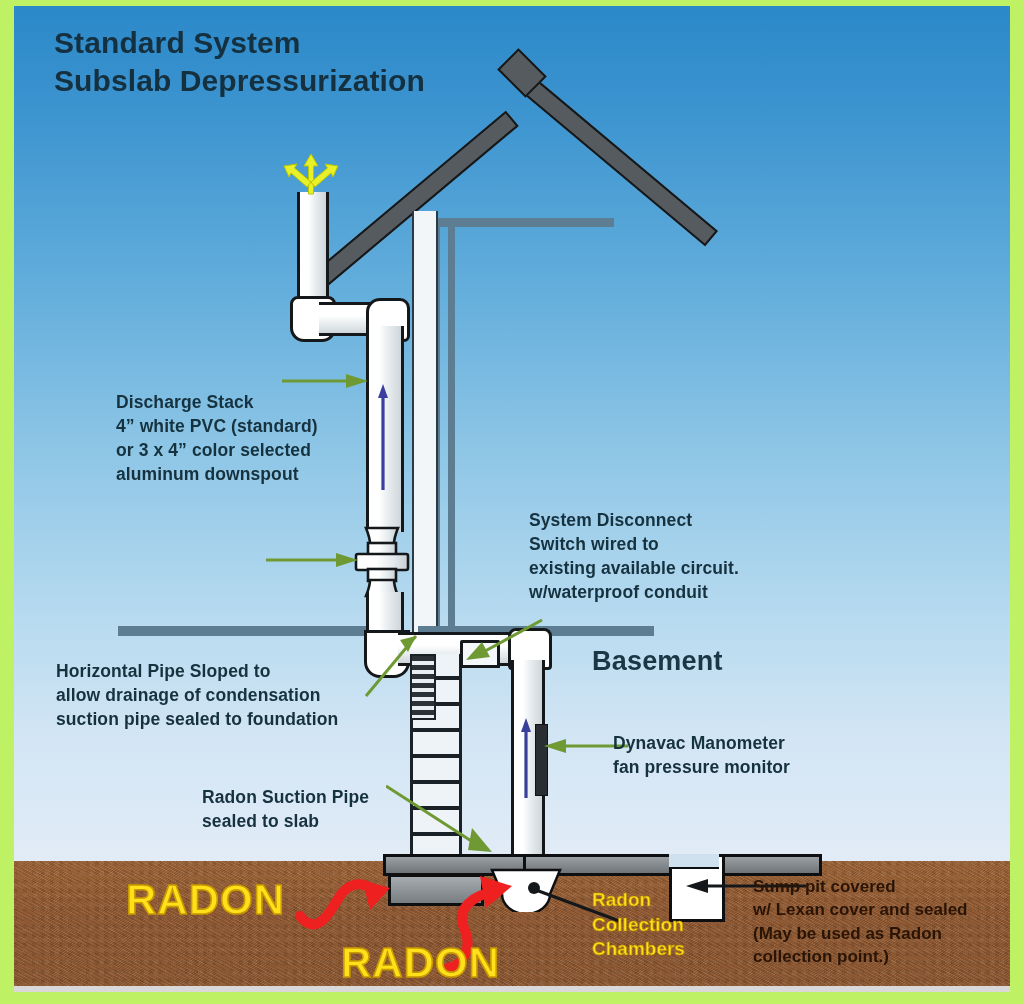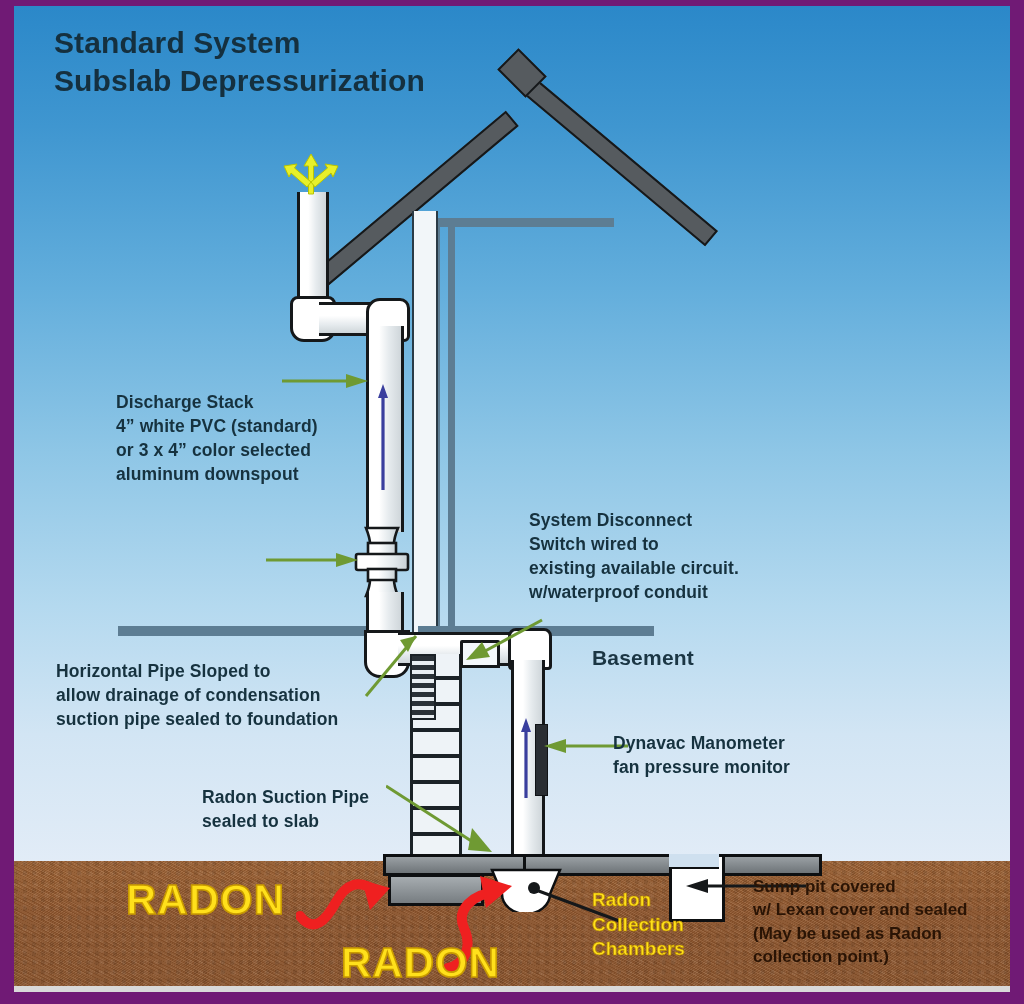--- a/index.html
+++ b/index.html
@@ -2,21 +2,21 @@
 <html><head>
 <meta charset="utf-8">
 <title>Standard System Subslab Depressurization</title>
 <style>
   html,body{margin:0;padding:0;background:#000;}
   body{font-family:"Liberation Sans",sans-serif;}
   #stage{
     position:relative;
     width:1024px;height:1004px;
     overflow:hidden;
-    background:#701a75;
+    background:#bef264;
   }
   #frame{
     position:absolute;left:14px;top:6px;
     width:996px;height:986px;
     overflow:hidden;
     background:#8fc0e4;
   }
   
   #sky{
     position:absolute;left:0;top:0;width:996px;height:857px;
@@ -44,21 +44,21 @@
     position:absolute;left:40px;top:18px;
     color:#15303f;font-size:30px;line-height:1.26;font-weight:600;
     letter-spacing:.1px;white-space:pre-line;
   }
   .lbl{
     position:absolute;color:#16323f;font-size:17.5px;line-height:1.38;
     font-weight:600;white-space:pre-line;letter-spacing:.1px;
   }
   #basement-label{
     position:absolute;left:578px;top:640px;
-    color:#1b3644;font-size:21px;font-weight:600;letter-spacing:.2px;
+    color:#1b3644;font-size:27px;font-weight:600;letter-spacing:.2px;
   }
   .radon-big{
     position:absolute;color:#ffe01b;font-size:42px;font-weight:700;
     letter-spacing:1px;
     -webkit-text-stroke:1.6px #c99b00;
     text-shadow:0 0 1px #8a6a00;
   }
   .radon-yellow-sm{
     position:absolute;color:#ffe01b;font-size:19px;font-weight:700;
     line-height:1.3;white-space:pre-line;

